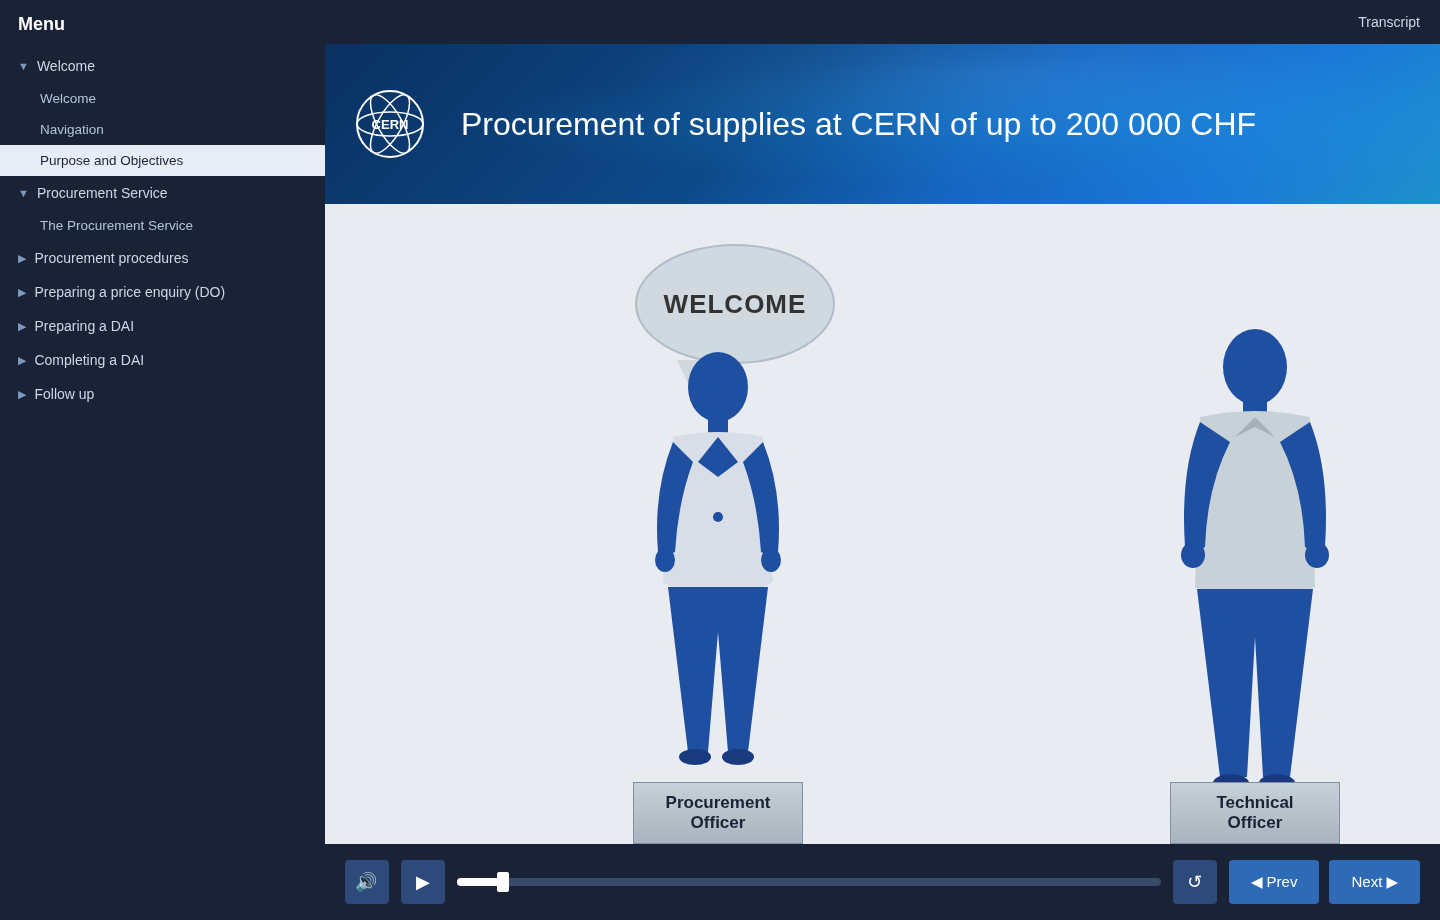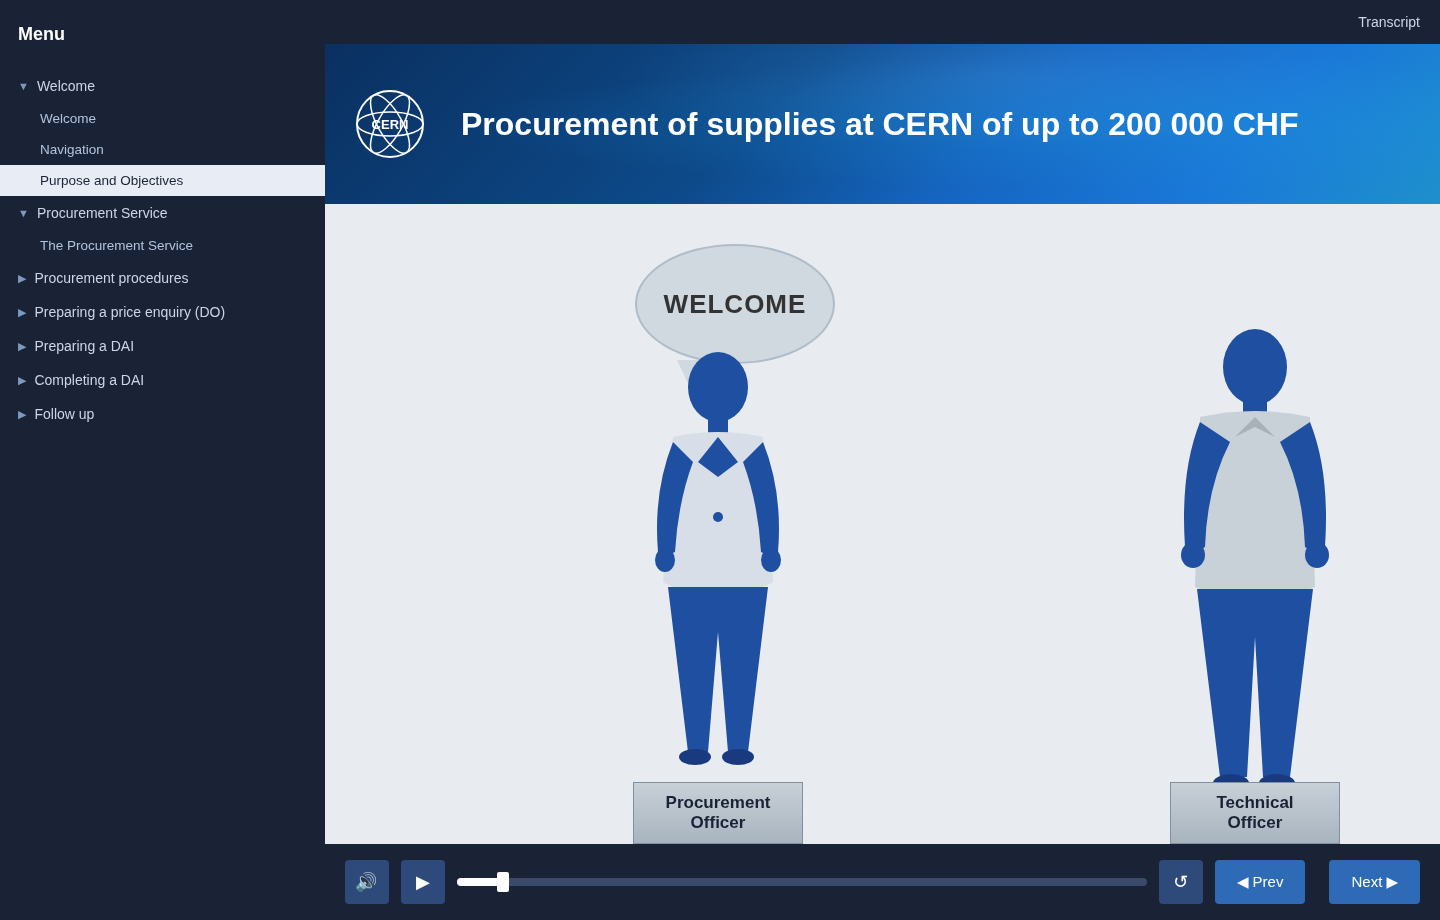--- a/index.html
+++ b/index.html
@@ -11,21 +11,21 @@
       min-width: 325px;
       background: #1a2235;
       color: #ccd6e8;
       display: flex;
       flex-direction: column;
       padding: 0;
       height: 920px;
       overflow-y: auto;
     }
     #sidebar-header {
-      padding: 24px 18px;
+      padding: 14px 18px;
       font-size: 18px;
       font-weight: bold;
       color: #fff;
       background: #1a2235;
     }
     .nav-section {
       padding: 0;
     }
     .nav-section-title {
       display: flex;
@@ -116,21 +116,21 @@
     }
     #cern-logo {
       width: 70px;
       height: 70px;
       flex-shrink: 0;
       position: relative;
       z-index: 1;
     }
     #banner-title {
       font-size: 32px;
-      font-weight: bold;
+      font-weight: normal;
       color: #fff;
       position: relative;
       z-index: 1;
     }
 
     
     #scene {
       flex: 1;
       background: #e8ecf0;
       position: relative;
@@ -244,21 +244,21 @@
       width: 12px;
       height: 20px;
       background: #fff;
       border-radius: 2px;
       position: absolute;
       top: -6px;
       left: 40px;
     }
     .ctrl-right {
       display: flex;
-      gap: 24px;
+      gap: 10px;
       align-items: center;
       border-radius: 8px;
     }
     .nav-btn {
       background: #2e6ab5;
       color: #fff;
       border: none;
       border-radius: 4px;
       padding: 10px 22px;
       font-size: 15px;

